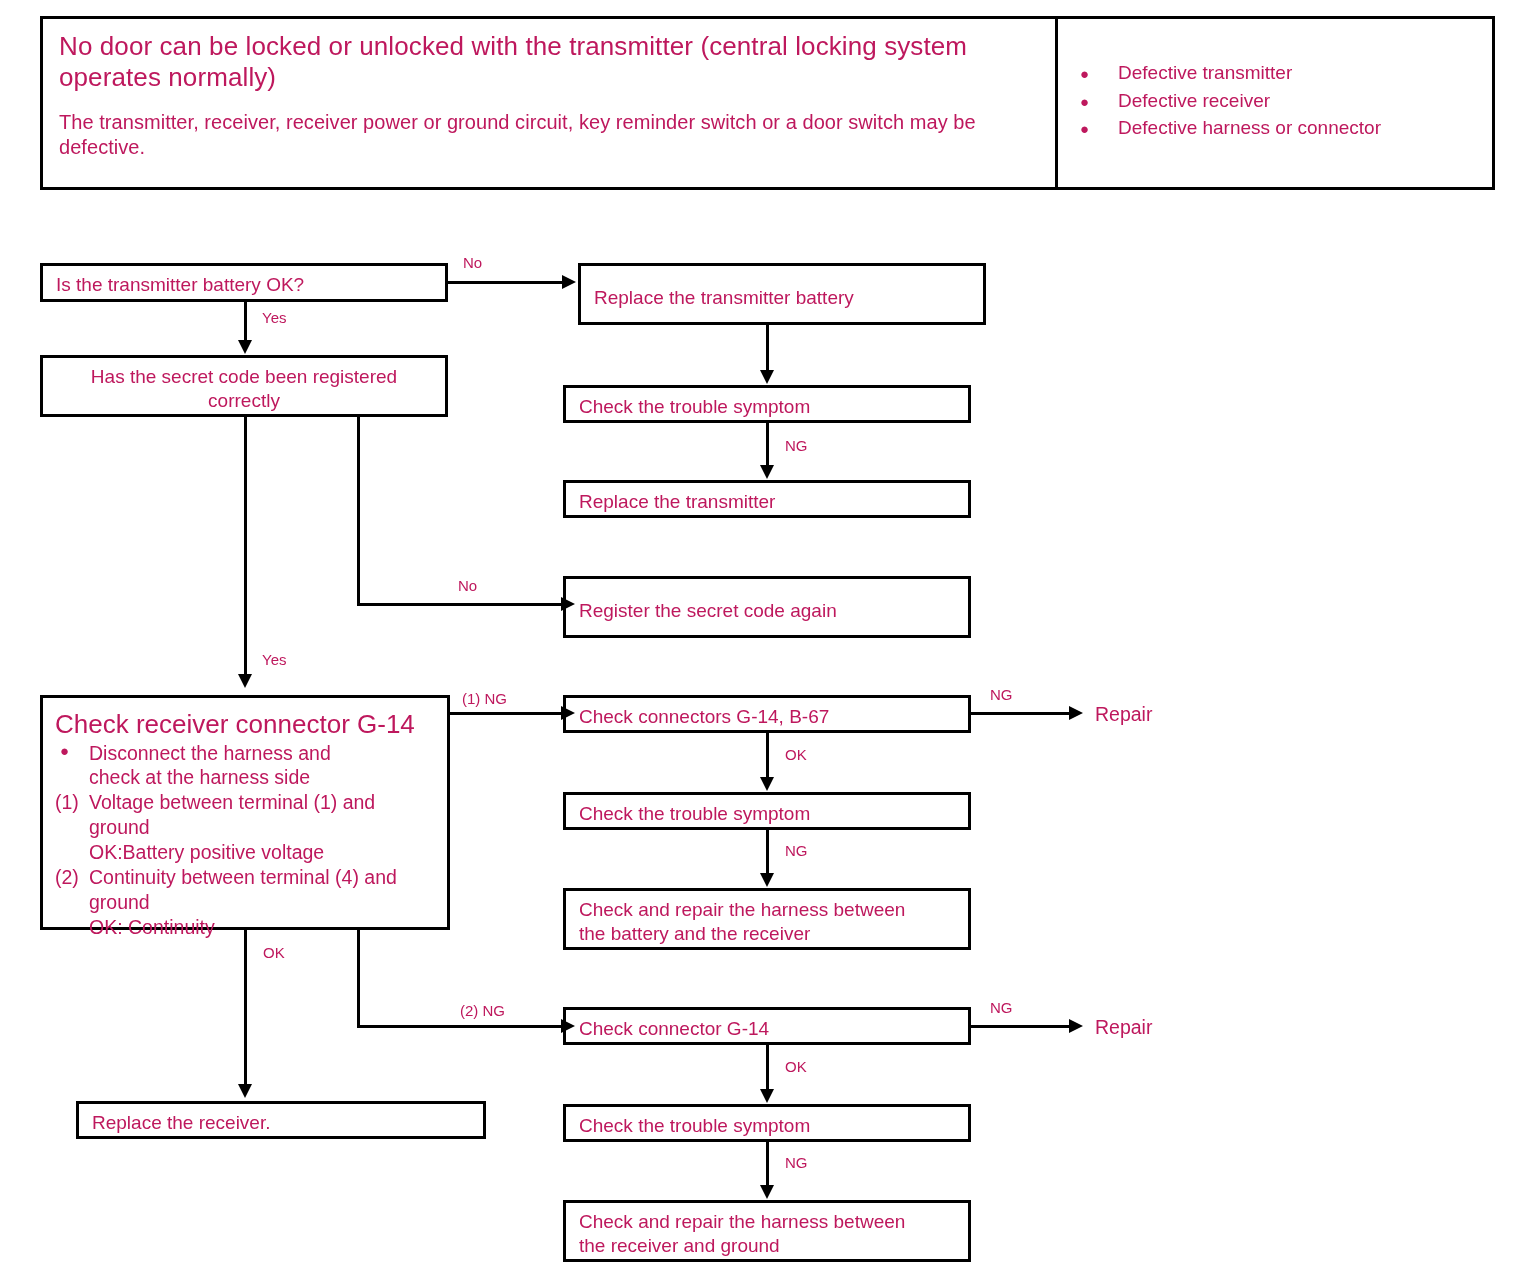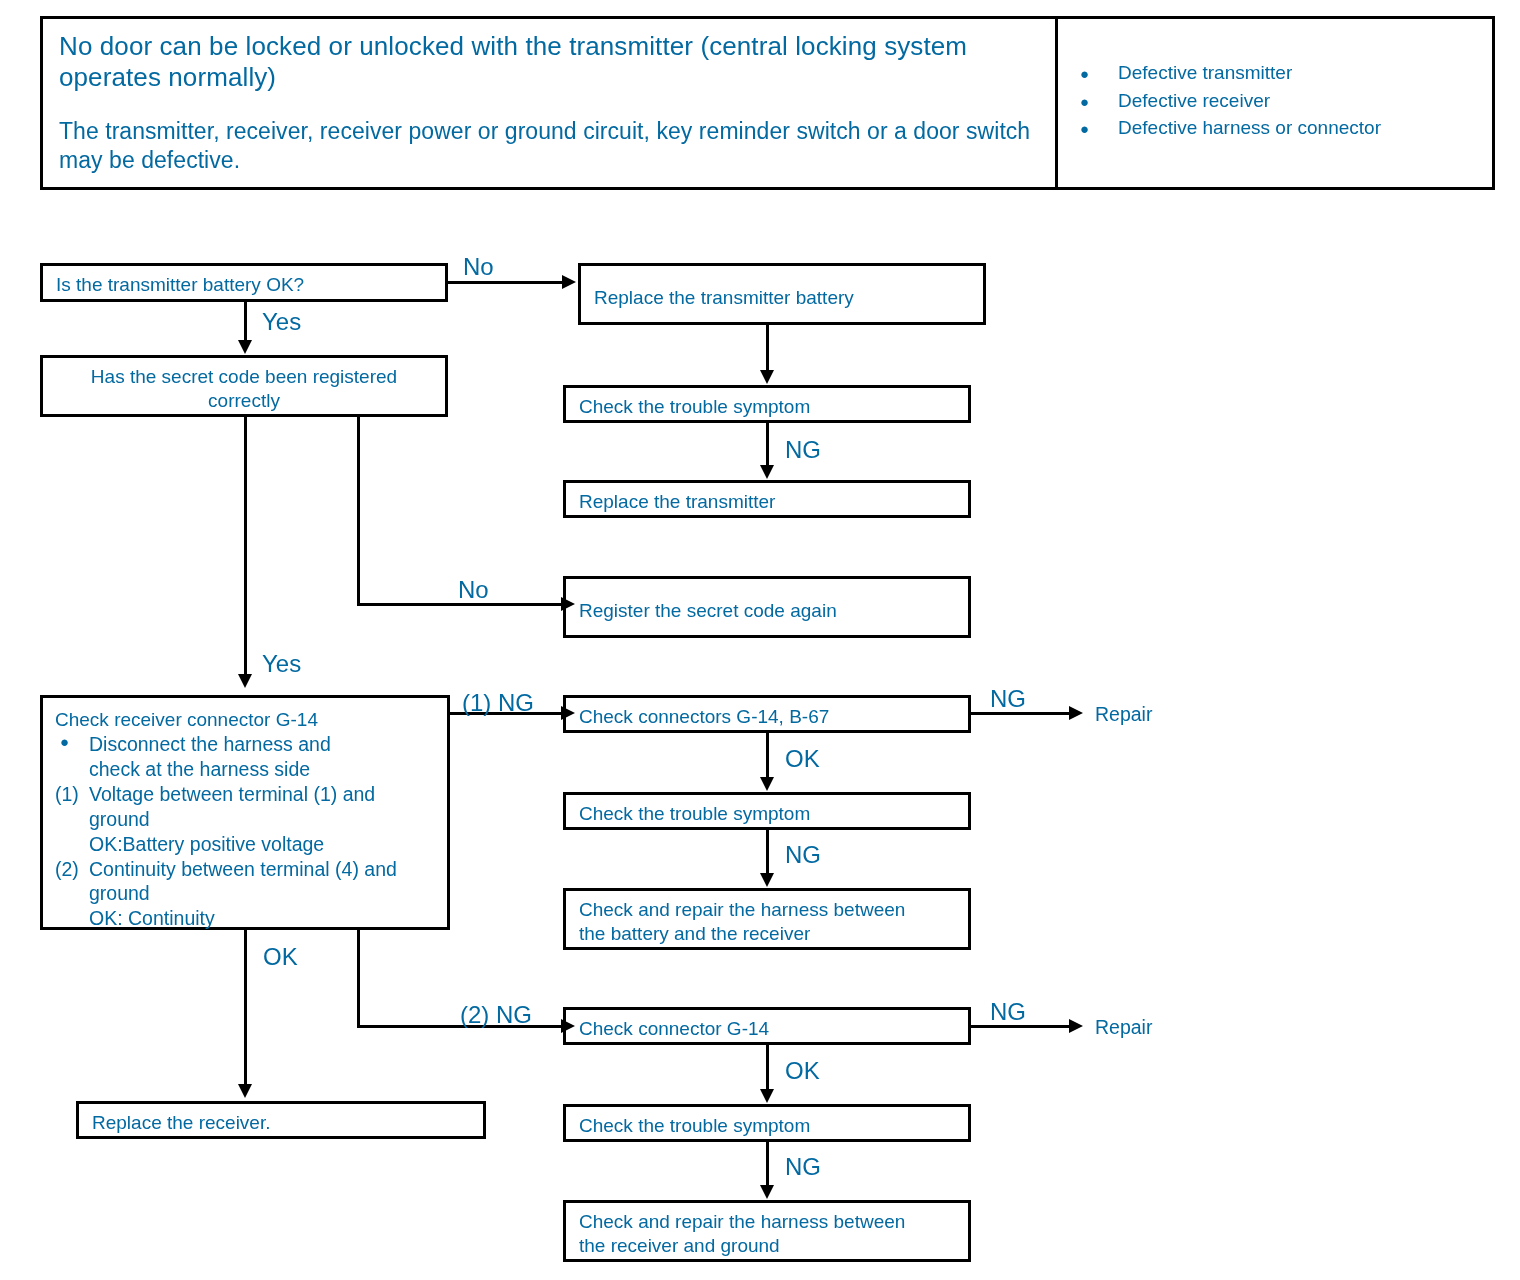--- a/index.html
+++ b/index.html
@@ -6,21 +6,21 @@
     margin: 0;
     padding: 0;
     background: #ffffff;
   }
   #page {
     position: relative;
     width: 1520px;
     height: 1280px;
     background: #ffffff;
     font-family: "Liberation Sans", sans-serif;
-    color: #0369a1;
+    color: #be185d;
     overflow: hidden;
   }
 
   
   .hdr {
     position: absolute;
     left: 40px;
     top: 16px;
     width: 1455px;
     height: 174px;
@@ -41,23 +41,23 @@
     width: 1012px; height: 100%;
     box-sizing: border-box;
     padding: 12px 16px 0 16px;
   }
   .hdr-title {
     font-size: 26px;
     line-height: 1.18;
     letter-spacing: 0.1px;
   }
   .hdr-sub {
-    font-size: 23px;
+    font-size: 20px;
     line-height: 1.25;
-    margin-top: 25px;
+    margin-top: 18px;
     letter-spacing: 0.05px;
   }
   .hdr-right {
     position: absolute;
     left: 1015px; top: 0;
     width: 437px; height: 100%;
     box-sizing: border-box;
     padding: 22px 10px 0 22px;
   }
   .hdr-right-title {
@@ -85,21 +85,21 @@
     position: absolute;
     border: 3px solid #000;
     box-sizing: border-box;
     background: #fff;
     font-size: 19px;
     line-height: 1.25;
     padding: 20px 13px;
   }
   .fbox.pad-tight { padding: 7px 13px; }
 
-  .bigbox-title { font-size: 19px; }
+  .bigbox-title { font-size: 26px; }
   .bl-row {
     display: flex;
     align-items: flex-start;
     font-size: 19.5px;
     line-height: 1.28;
   }
   .bl-mark {
     flex: 0 0 34px;
     width: 34px;
   }
@@ -132,21 +132,21 @@
     border-top: 14px solid #000;
   }
   .arrow-r {
     border-top: 7px solid transparent;
     border-bottom: 7px solid transparent;
     border-left: 14px solid #000;
   }
 
   .edge-label {
     position: absolute;
-    font-size: 24px;
+    font-size: 15px;
     line-height: 1;
     white-space: nowrap;
   }
   .term-label {
     position: absolute;
     font-size: 19.5px;
     line-height: 1;
     white-space: nowrap;
   }
 </style>

